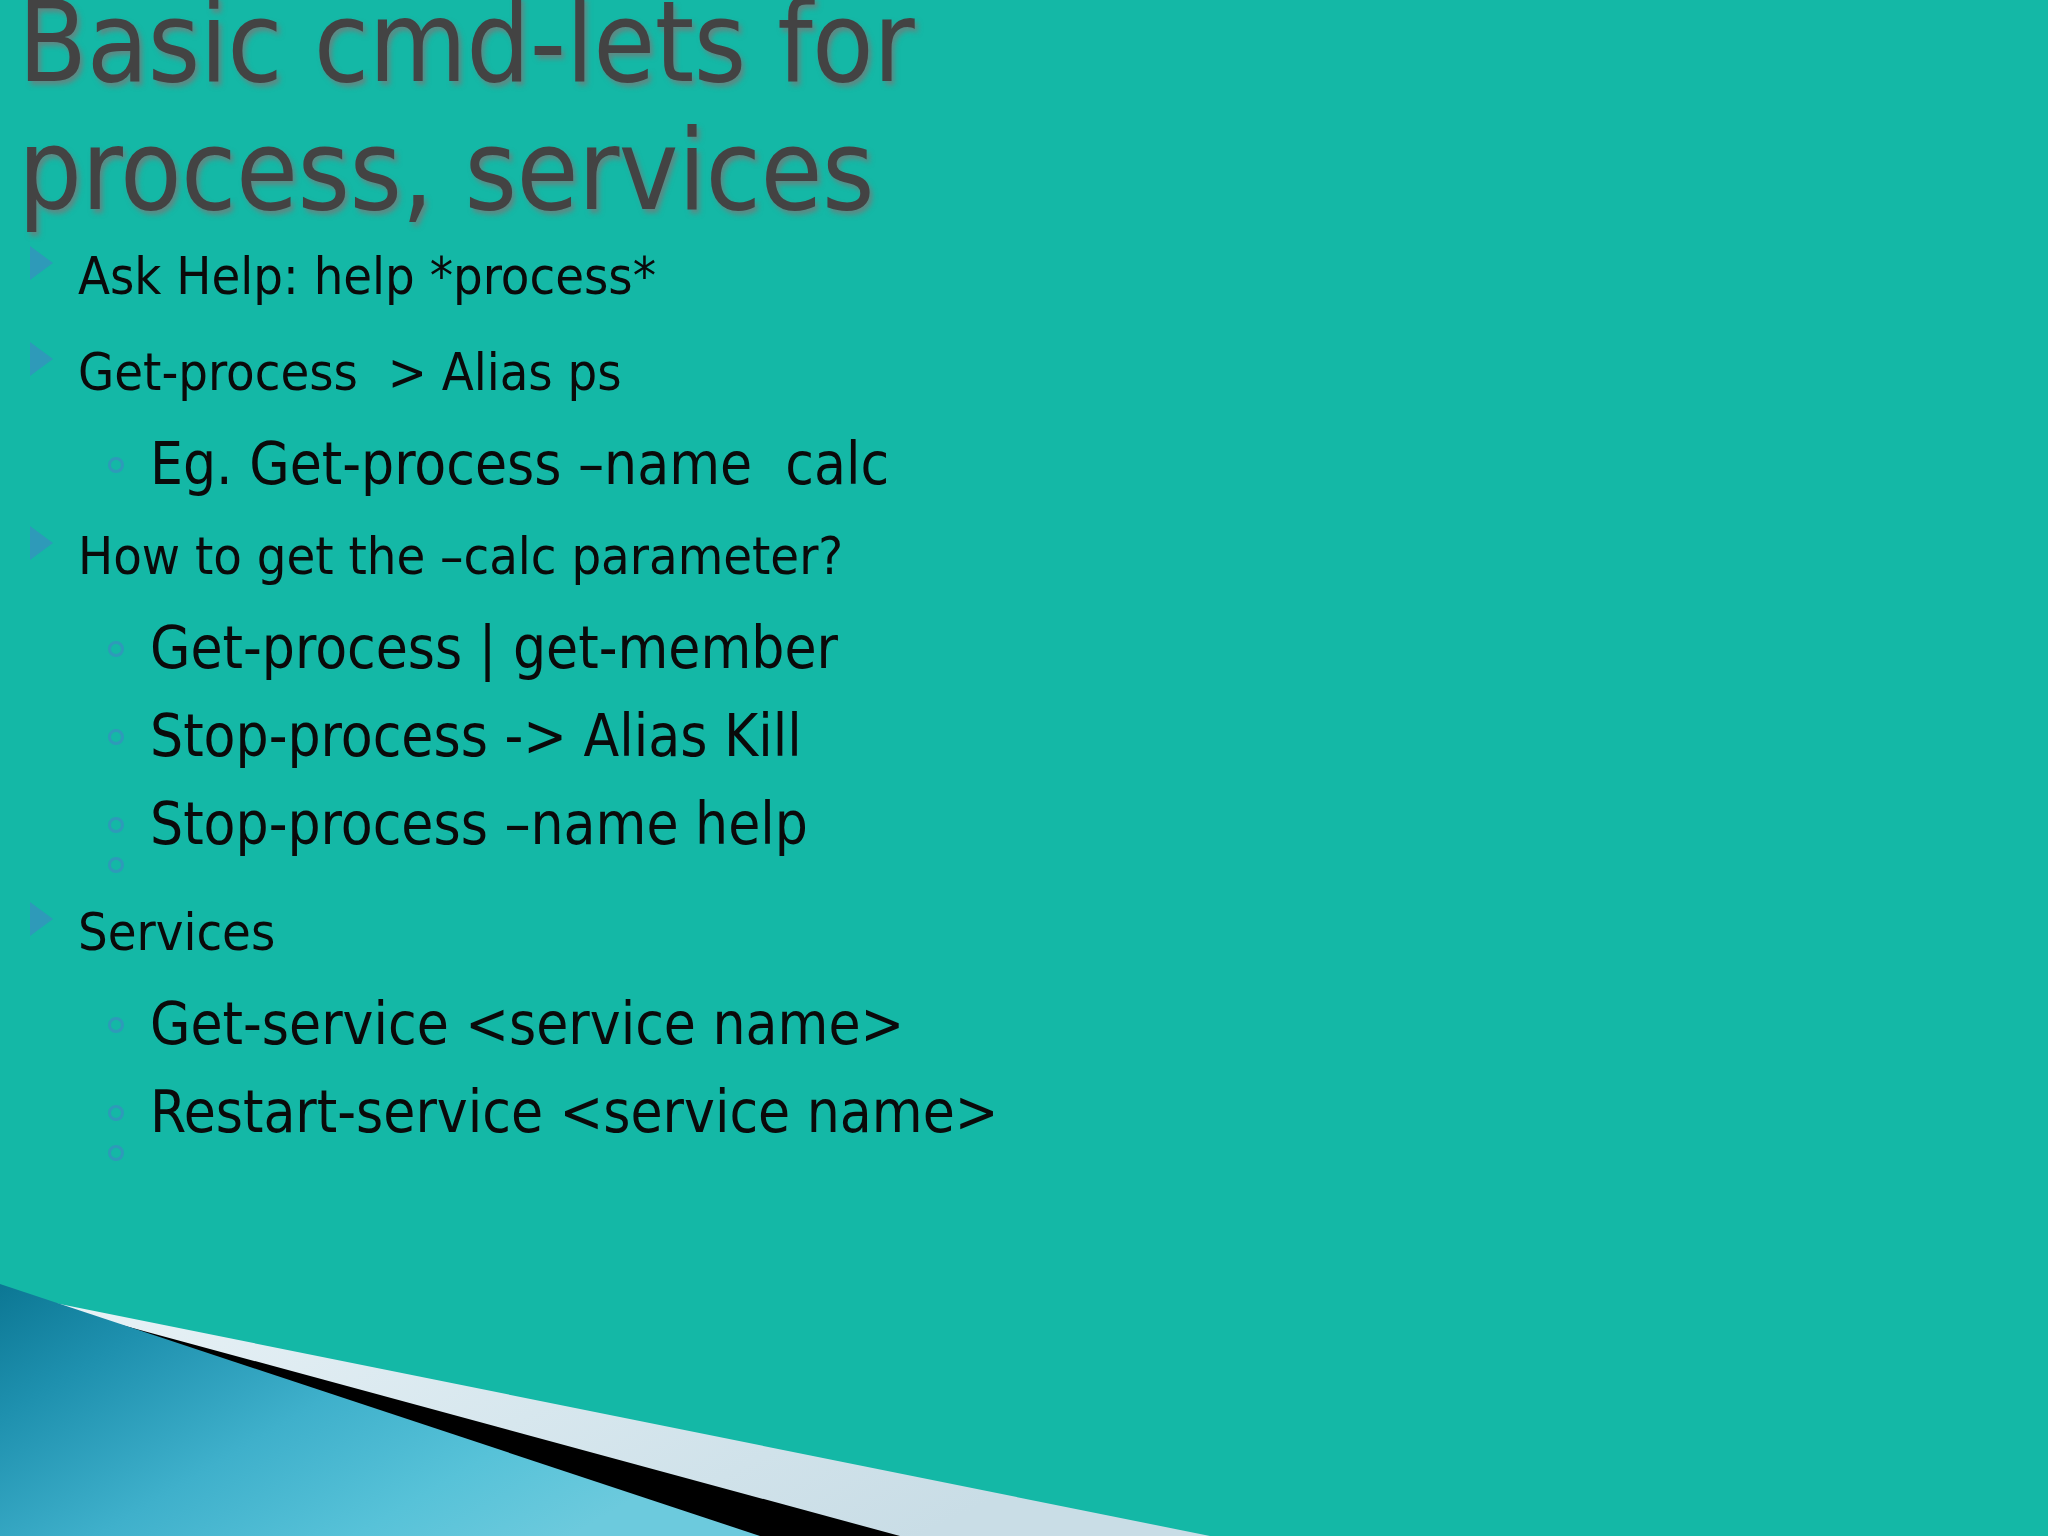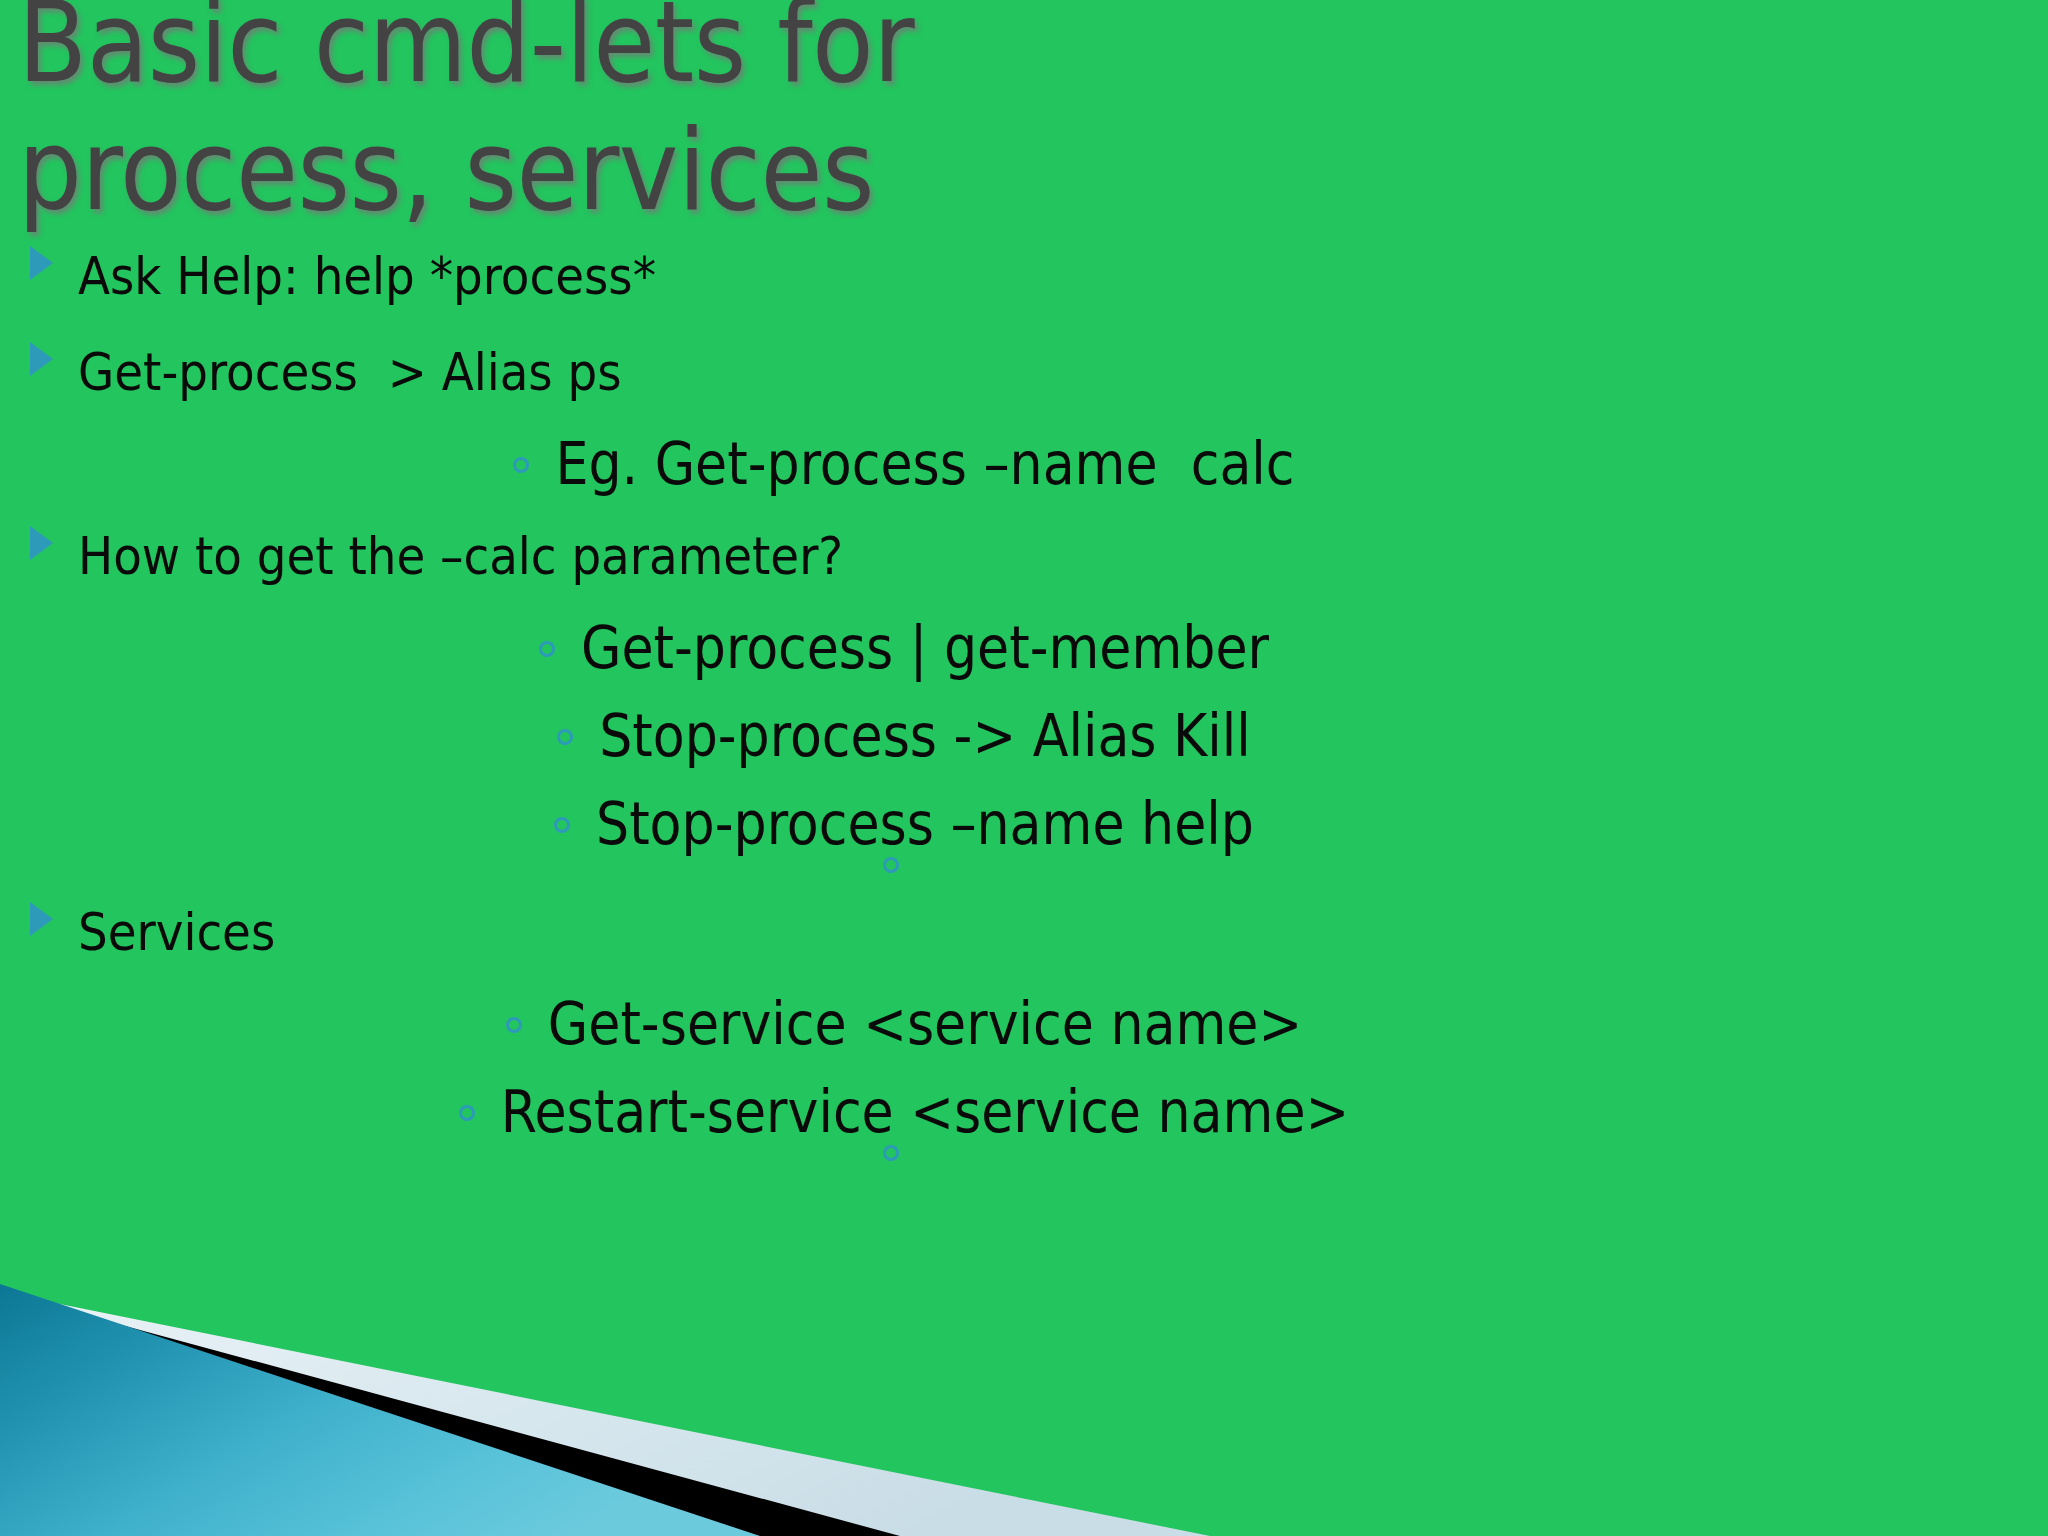--- a/index.html
+++ b/index.html
@@ -11,21 +11,21 @@
     width: 2048px;
     height: 1536px;
     overflow: hidden;
     font-family: "DejaVu Sans Condensed", "Liberation Sans Narrow", "Liberation Sans", sans-serif;
     position: relative;
   }
 
   #slide {
     position: absolute;
     inset: 0;
-    background: #22c55e;
+    background: #14b8a6;
     overflow: hidden;
   }
 
   
   #decor {
     position: absolute;
     left: 0;
     bottom: 0;
     width: 1400px;
     height: 420px;
@@ -89,21 +89,20 @@
     font-weight: 400;
     color: #0a0a0a;
     letter-spacing: 0px;
     white-space: pre;
   }
 
   
   .lvl2 {
     padding-left: 108px;
     margin-bottom: 0px;
-    justify-content: center;
   }
   .lvl2 .bullet-box {
     width: 42px;
     flex: 0 0 42px;
     display: flex;
     align-items: center;
     justify-content: flex-start;
     position: relative;
     top: -11px;
   }

